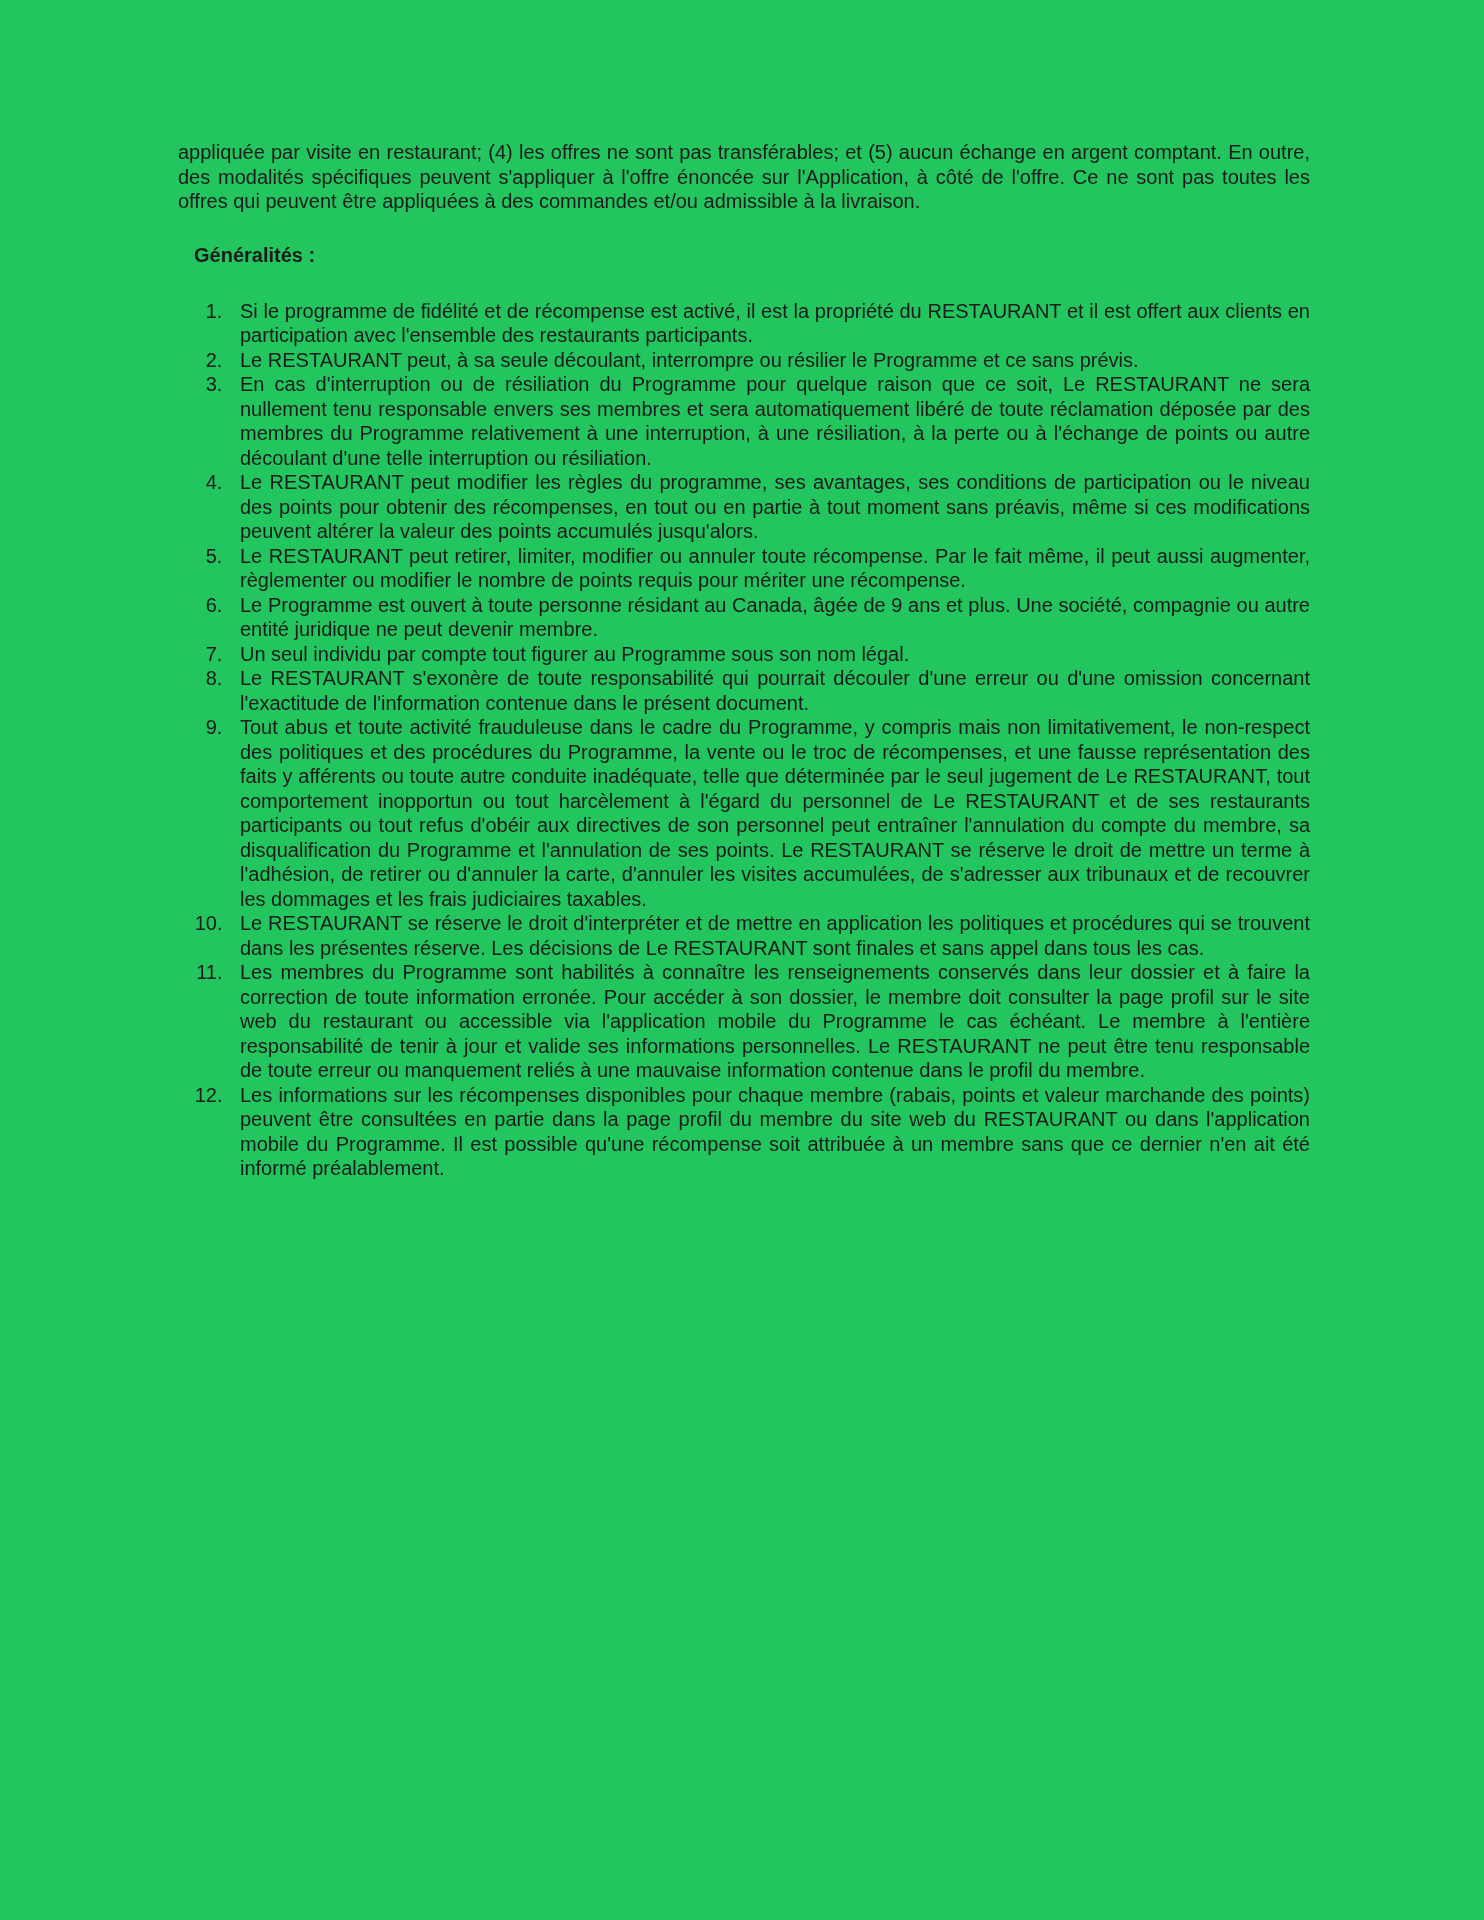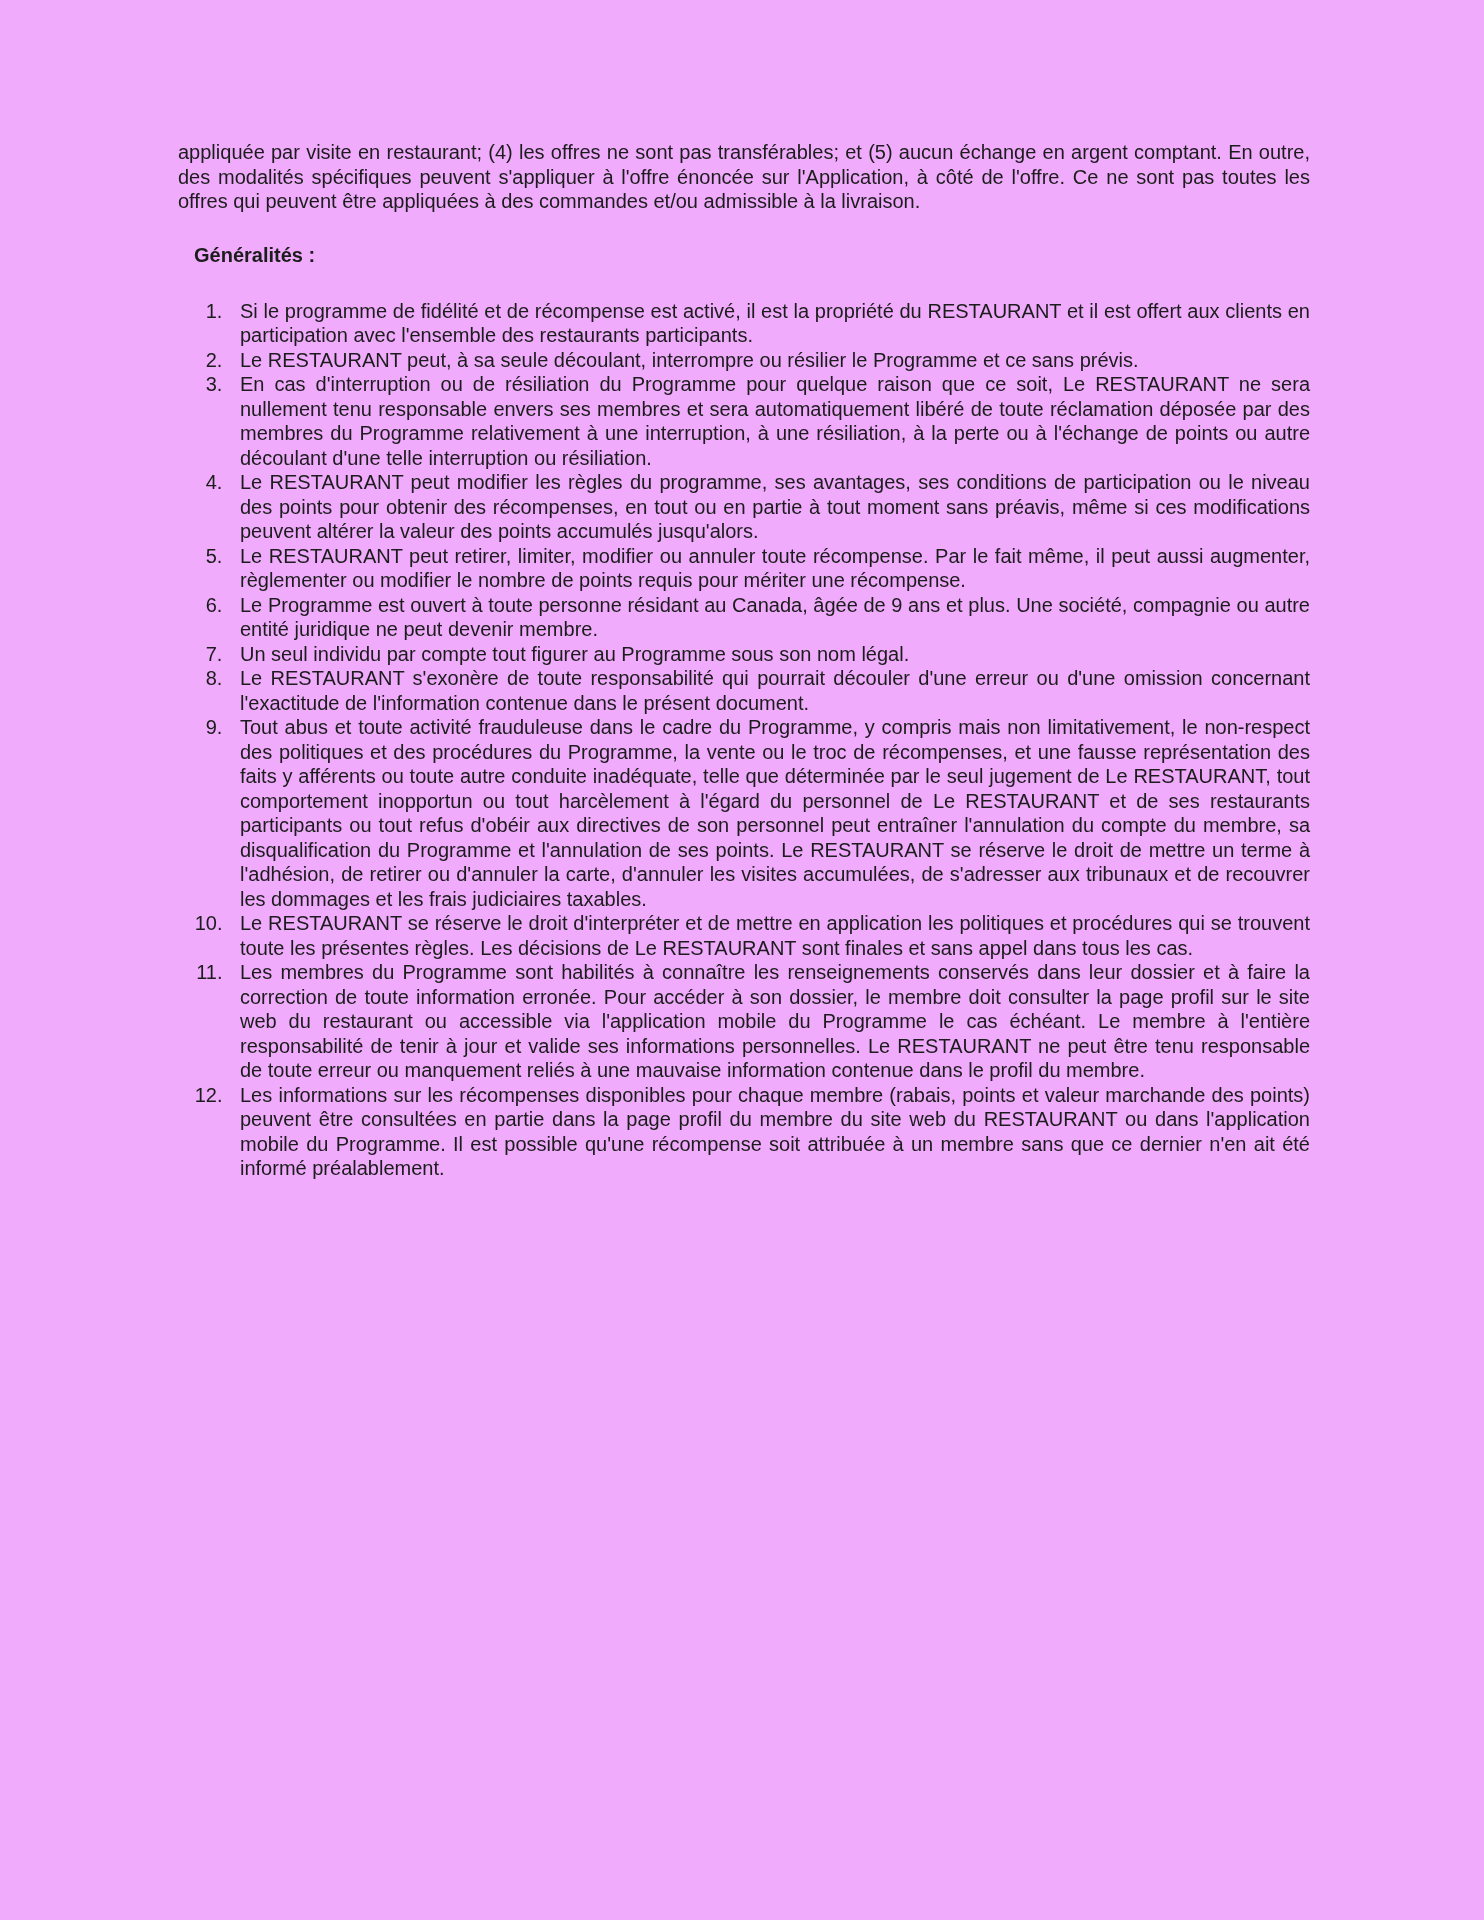--- a/index.html
+++ b/index.html
@@ -5,21 +5,21 @@
   html, body {
     margin: 0;
     padding: 0;
     background: #ffffff;
   }
   .page {
     position: relative;
     width: 1484px;
     height: 1920px;
     margin: 0 auto;
-    background: #f0abfc;
+    background: #22c55e;
     font-family: "Liberation Sans", "DejaVu Sans", sans-serif;
     color: #1c1c1c;
     overflow: hidden;
     box-sizing: border-box;
     padding: 140px 174px 60px 178px;
   }
   .intro {
     font-size: 20px;
     line-height: 1.225;
     text-align: justify;
@@ -64,17 +64,17 @@
   <ol class="conditions">
     <li>Si le programme de fidélité et de récompense est activé, il est la propriété du RESTAURANT et il est offert aux clients en participation avec l'ensemble des restaurants participants.</li>
     <li>Le RESTAURANT peut, à sa seule découlant, interrompre ou résilier le Programme et ce sans prévis.</li>
     <li>En cas d'interruption ou de résiliation du Programme pour quelque raison que ce soit, Le RESTAURANT ne sera nullement tenu responsable envers ses membres et sera automatiquement libéré de toute réclamation déposée par des membres du Programme relativement à une interruption, à une résiliation, à la perte ou à l'échange de points ou autre découlant d'une telle interruption ou résiliation.</li>
     <li>Le RESTAURANT peut modifier les règles du programme, ses avantages, ses conditions de participation ou le niveau des points pour obtenir des récompenses, en tout ou en partie à tout moment sans préavis, même si ces modifications peuvent altérer la valeur des points accumulés jusqu'alors.</li>
     <li>Le RESTAURANT peut retirer, limiter, modifier ou annuler toute récompense. Par le fait même, il peut aussi augmenter, règlementer ou modifier le nombre de points requis pour mériter une récompense.</li>
     <li>Le Programme est ouvert à toute personne résidant au Canada, âgée de 9 ans et plus. Une société, compagnie ou autre entité juridique ne peut devenir membre.</li>
     <li>Un seul individu par compte tout figurer au Programme sous son nom légal.</li>
     <li>Le RESTAURANT s'exonère de toute responsabilité qui pourrait découler d'une erreur ou d'une omission concernant l'exactitude de l'information contenue dans le présent document.</li>
     <li>Tout abus et toute activité frauduleuse dans le cadre du Programme, y compris mais non limitativement, le non-respect des politiques et des procédures du Programme, la vente ou le troc de récompenses, et une fausse représentation des faits y afférents ou toute autre conduite inadéquate, telle que déterminée par le seul jugement de Le RESTAURANT, tout comportement inopportun ou tout harcèlement à l'égard du personnel de Le RESTAURANT et de ses restaurants participants ou tout refus d'obéir aux directives de son personnel peut entraîner l'annulation du compte du membre, sa disqualification du Programme et l'annulation de ses points. Le RESTAURANT se réserve le droit de mettre un terme à l'adhésion, de retirer ou d'annuler la carte, d'annuler les visites accumulées, de s'adresser aux tribunaux et de recouvrer les dommages et les frais judiciaires taxables.</li>
-    <li>Le RESTAURANT se réserve le droit d'interpréter et de mettre en application les politiques et procédures qui se trouvent toute les présentes règles. Les décisions de Le RESTAURANT sont finales et sans appel dans tous les cas.</li>
+    <li>Le RESTAURANT se réserve le droit d'interpréter et de mettre en application les politiques et procédures qui se trouvent dans les présentes réserve. Les décisions de Le RESTAURANT sont finales et sans appel dans tous les cas.</li>
     <li>Les membres du Programme sont habilités à connaître les renseignements conservés dans leur dossier et à faire la correction de toute information erronée. Pour accéder à son dossier, le membre doit consulter la page profil sur le site web du restaurant ou accessible via l'application mobile du Programme le cas échéant. Le membre à l'entière responsabilité de tenir à jour et valide ses informations personnelles. Le RESTAURANT ne peut être tenu responsable de toute erreur ou manquement reliés à une mauvaise information contenue dans le profil du membre.</li>
     <li>Les informations sur les récompenses disponibles pour chaque membre (rabais, points et valeur marchande des points) peuvent être consultées en partie dans la page profil du membre du site web du RESTAURANT ou dans l'application mobile du Programme. Il est possible qu'une récompense soit attribuée à un membre sans que ce dernier n'en ait été informé préalablement.</li>
   </ol>
 </div>
 
 </body></html>

